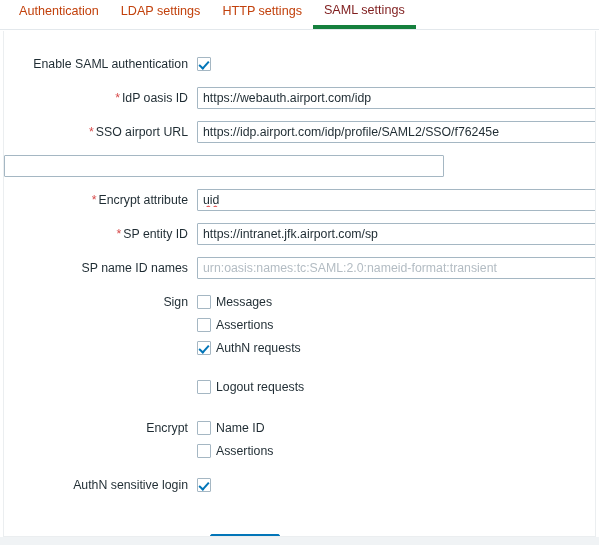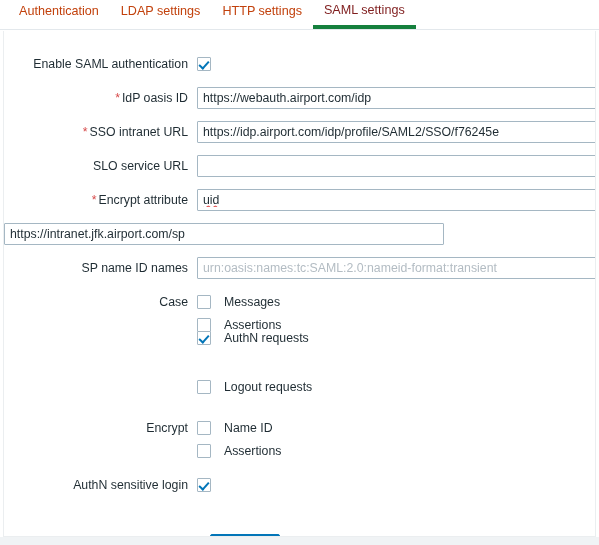--- a/index.html
+++ b/index.html
@@ -132,21 +132,21 @@
     position: absolute;
     left: 3px;
     top: 1px;
     width: 4px;
     height: 8px;
     border: solid #0275b8;
     border-width: 0 2px 2px 0;
     transform: rotate(42deg);
   }
   .cb-text {
-    margin-left: 13px;
+    margin-left: 5px;
     font-size: 12.3px;
     color: #1f2c33;
     line-height: 14px;
     white-space: nowrap;
     cursor: pointer;
   }
 
   
   .btn {
     position: absolute;
@@ -184,57 +184,59 @@
 
   <div class="row" style="top:56px;">
     <div class="lbl">
       <span class="req">*</span><span>IdP oasis ID</span>
     </div>
     <input class="txt" type="text" value="https://webauth.airport.com/idp" style="">
   </div>
 
   <div class="row" style="top:90px;">
     <div class="lbl">
-      <span class="req">*</span><span>SSO intranet URL</span>
+      <span class="req">*</span><span>SSO airport URL</span>
     </div>
     <input class="txt" type="text" value="https://idp.airport.com/idp/profile/SAML2/SSO/f76245e" style="">
   </div>
 
   <div class="row" style="top:124px;">
-    <div class="lbl">SLO service URL</div>
     <input class="txt" type="text" value="" style="">
   </div>
 
   <div class="row" style="top:158px;">
     <div class="lbl">
       <span class="req">*</span><span>Encrypt attribute</span>
     </div>
     <input class="txt spell" type="text" value="uid" style="">
   </div>
 
   <div class="row" style="top:192px;">
+    <div class="lbl">
+      <span class="req">*</span><span>SP entity ID</span>
+    </div>
     <input class="txt" type="text" value="https://intranet.jfk.airport.com/sp" style="">
   </div>
 
   <div class="row" style="top:226px;">
     <div class="lbl">SP name ID names</div>
     <input class="txt" type="text" placeholder="urn:oasis:names:tc:SAML:2.0:nameid-format:transient" style="">
   </div>
 
   <div class="row" style="top:260px;">
-    <div class="lbl">Case</div>
+    <div class="lbl">Sign</div>
     <div class="cbox"></div>
     <span class="cb-text">Messages</span>
   </div>
   <div class="row" style="top:283px;">
     <div class="lbl"></div>
     <div class="cbox"></div>
     <span class="cb-text">Assertions</span>
   </div>
-  <div class="row" style="top:296px;">
+  <div class="row" style="top:306px;">
     <div class="lbl"></div>
     <div class="cbox checked"></div>
     <span class="cb-text">AuthN requests</span>
   </div>
   <div class="row" style="top:345px;">
     <div class="lbl"></div>
     <div class="cbox"></div>
     <span class="cb-text">Logout requests</span>
   </div>
 

